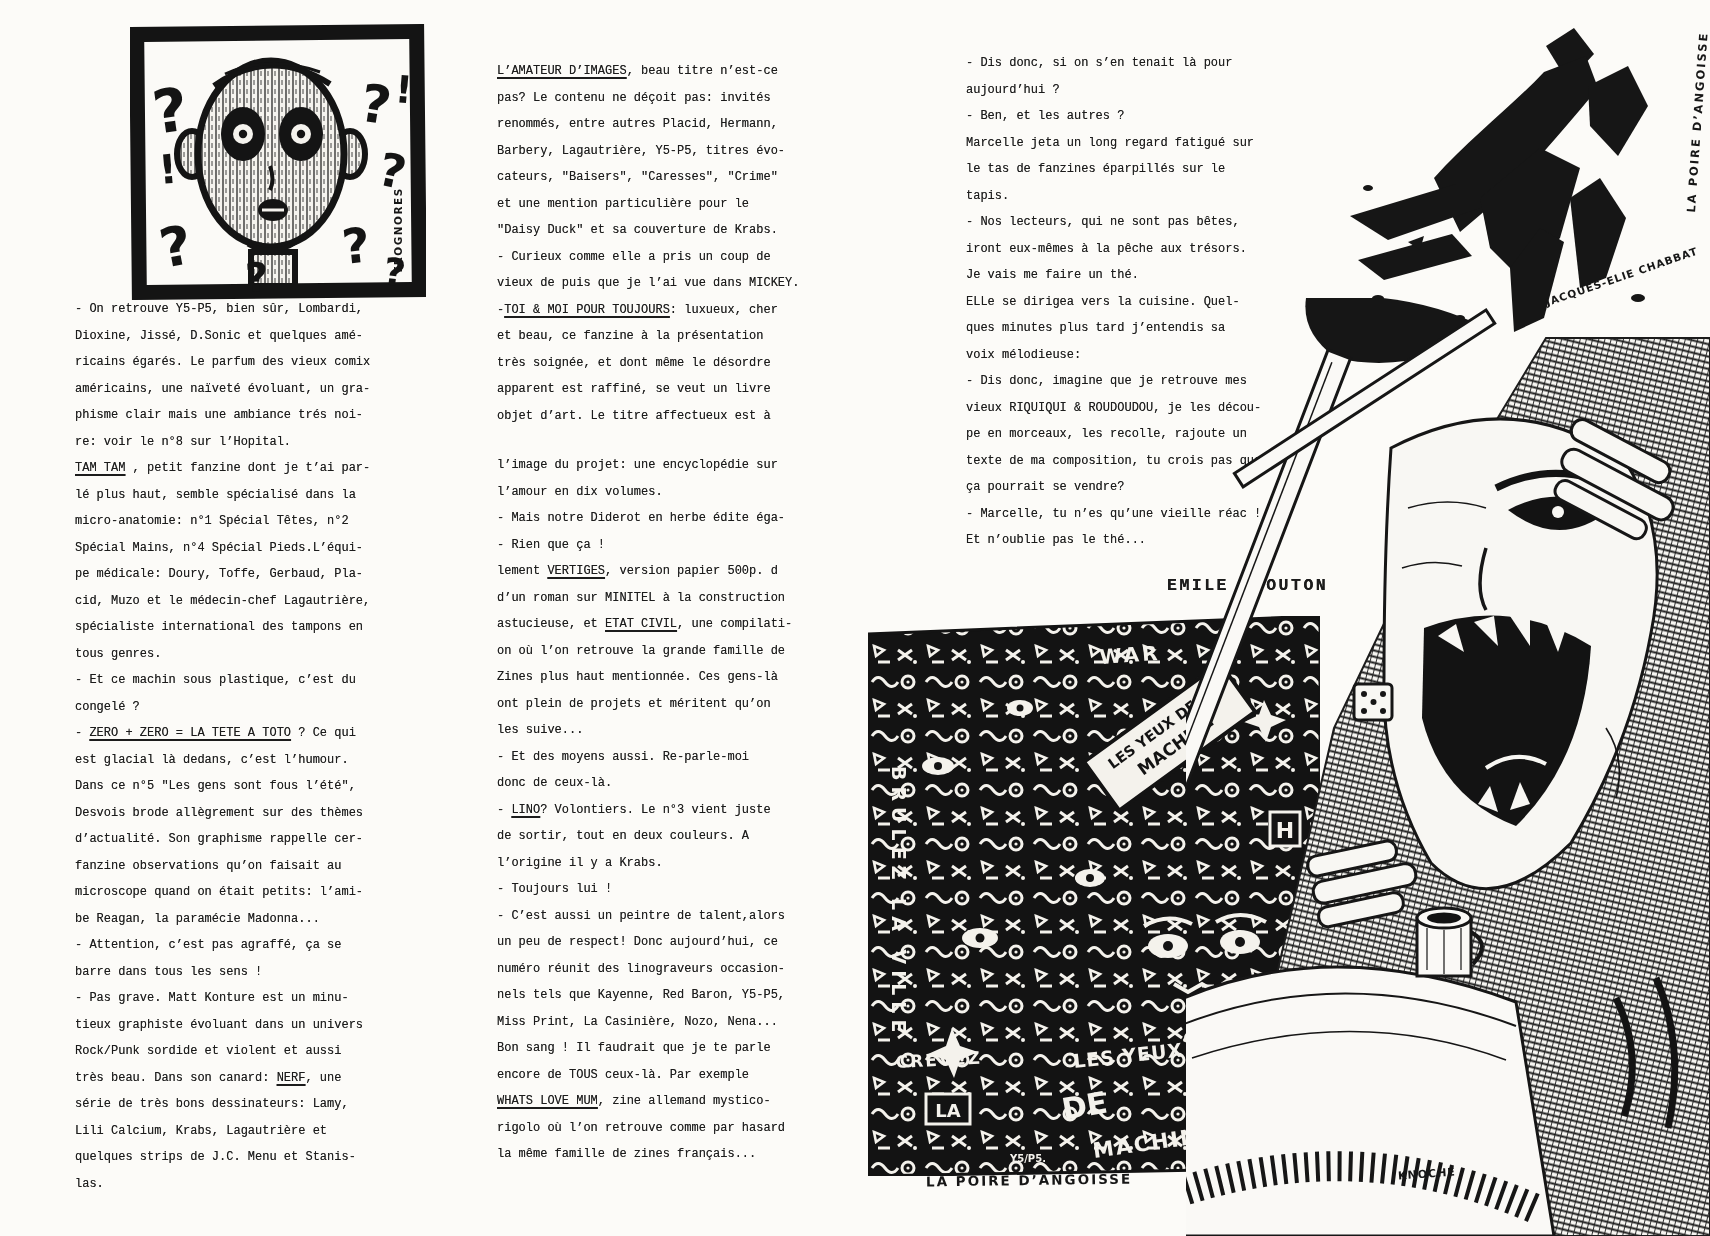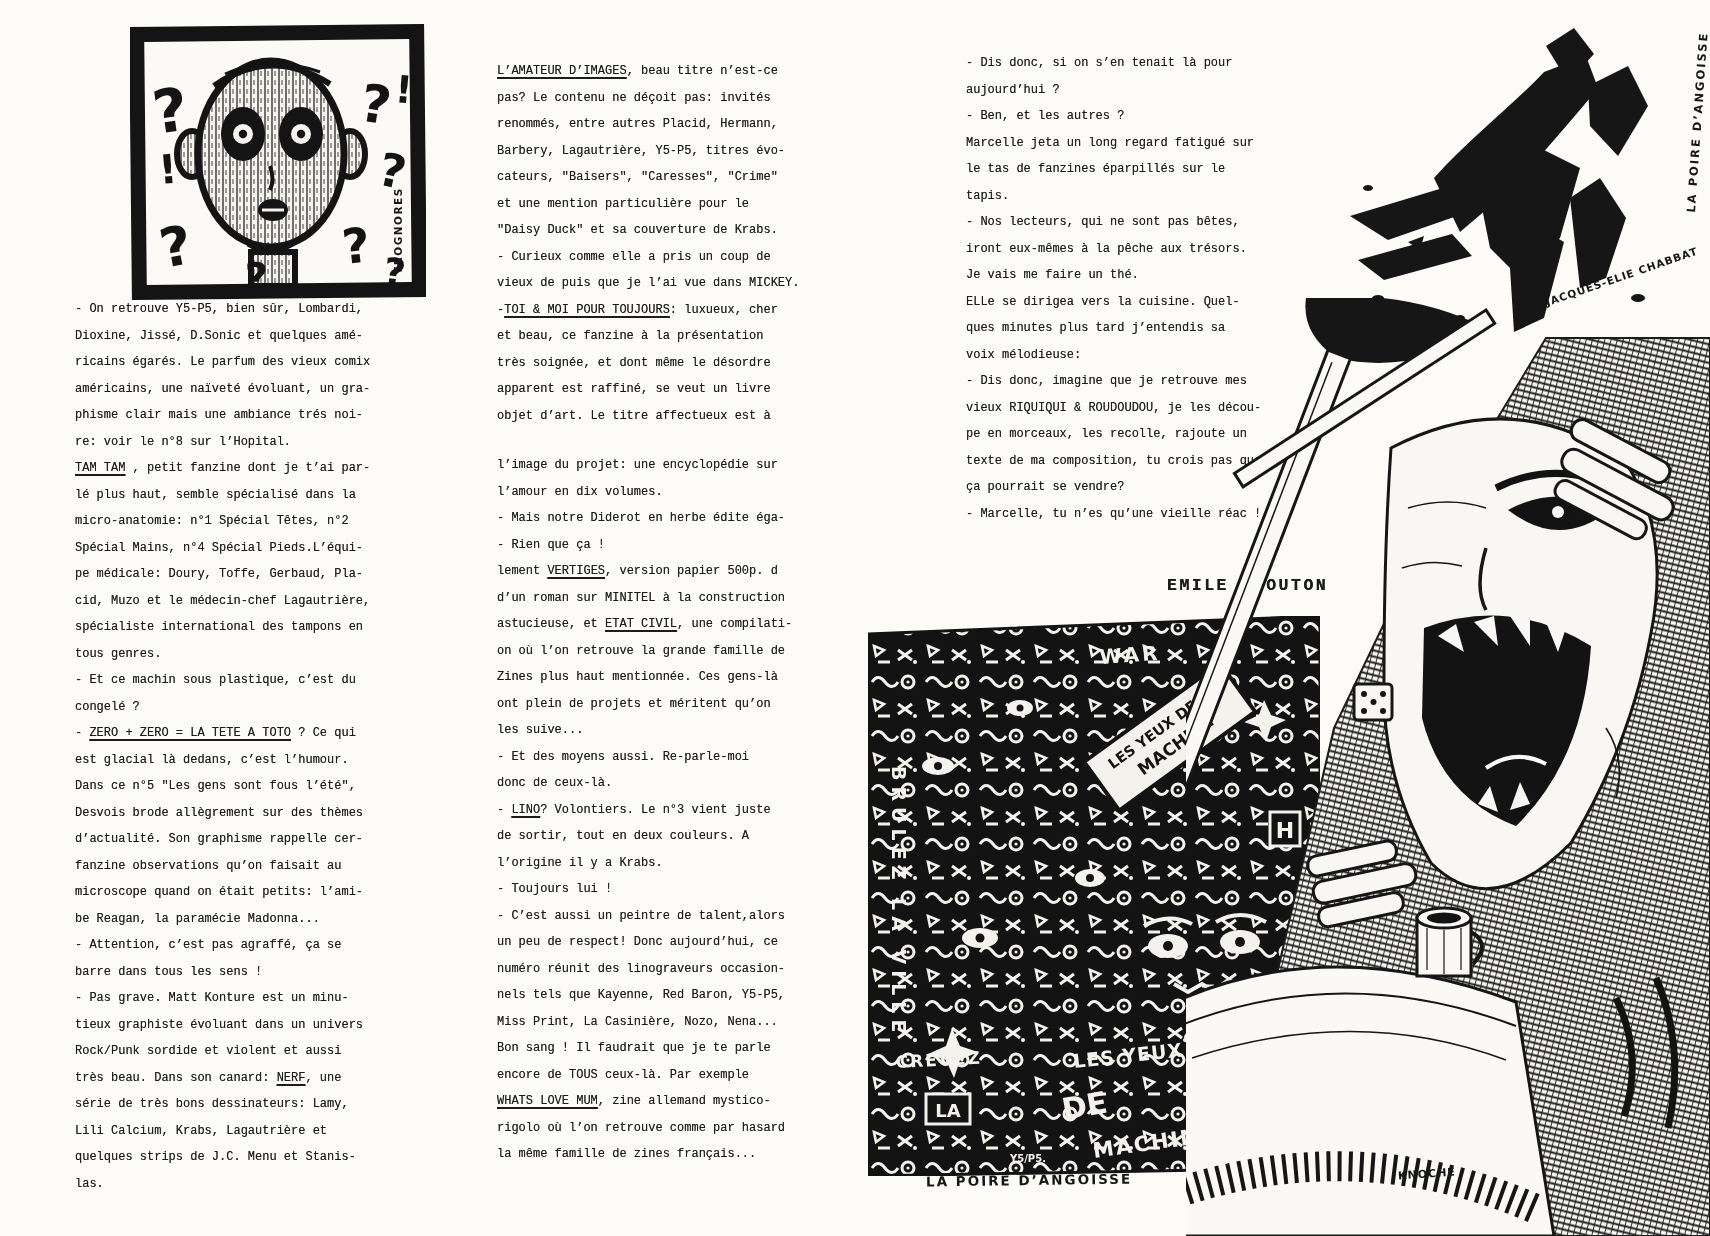--- a/index.html
+++ b/index.html
@@ -171,20 +171,21 @@
       <div class="tl"><span>Je vais me faire un thé.</span></div>
       <div class="tl"><span>ELLe se dirigea vers la cuisine. Quel-</span></div>
       <div class="tl"><span>ques minutes plus tard j’entendis sa</span></div>
       <div class="tl"><span>voix mélodieuse:</span></div>
       <div class="tl"><span>- Dis donc, imagine que je retrouve mes</span></div>
       <div class="tl"><span>vieux RIQUIQUI &amp; ROUDOUDOU, je les décou-</span></div>
       <div class="tl"><span>pe en morceaux, les recolle, rajoute un</span></div>
       <div class="tl"><span>texte de ma composition, tu crois pas que</span></div>
       <div class="tl"><span>ça pourrait se vendre?</span></div>
       <div class="tl"><span>- Marcelle, tu n’es qu’une vieille réac !</span></div>
+      <div class="tl"><span>Et n’oublie pas le thé...</span></div>
     </div>
   <div class="byline">EMILE GLOUTON</div>
 
   <figure class="fig fig-machine">
     <svg width="452" height="560" viewBox="0 0 452 560">
       <defs>
         <pattern id="doodle" width="54" height="54" patternUnits="userSpaceOnUse">
           <rect width="54" height="54" fill="#131313"></rect>
           <path d="M4 12 q6 -9 13 0 t13 0" stroke="#f4f2ec" stroke-width="3" fill="none"></path>
           <circle cx="40" cy="12" r="6" fill="none" stroke="#f4f2ec" stroke-width="3"></circle>

